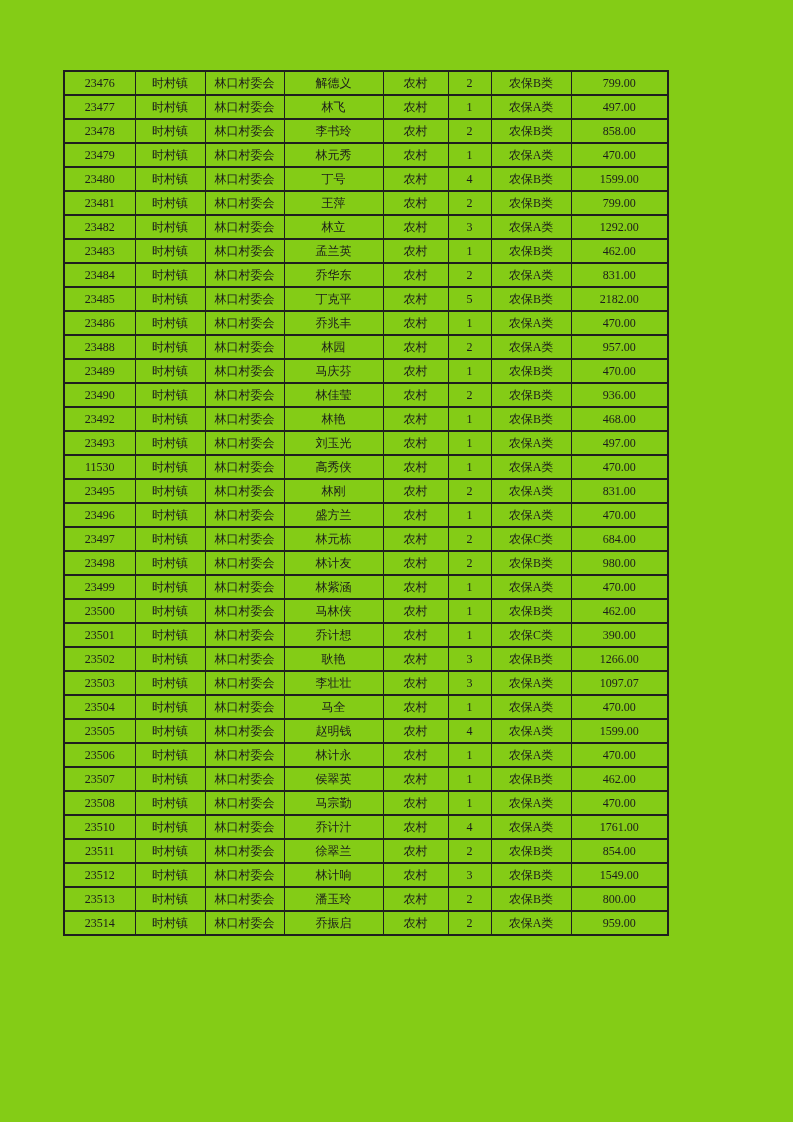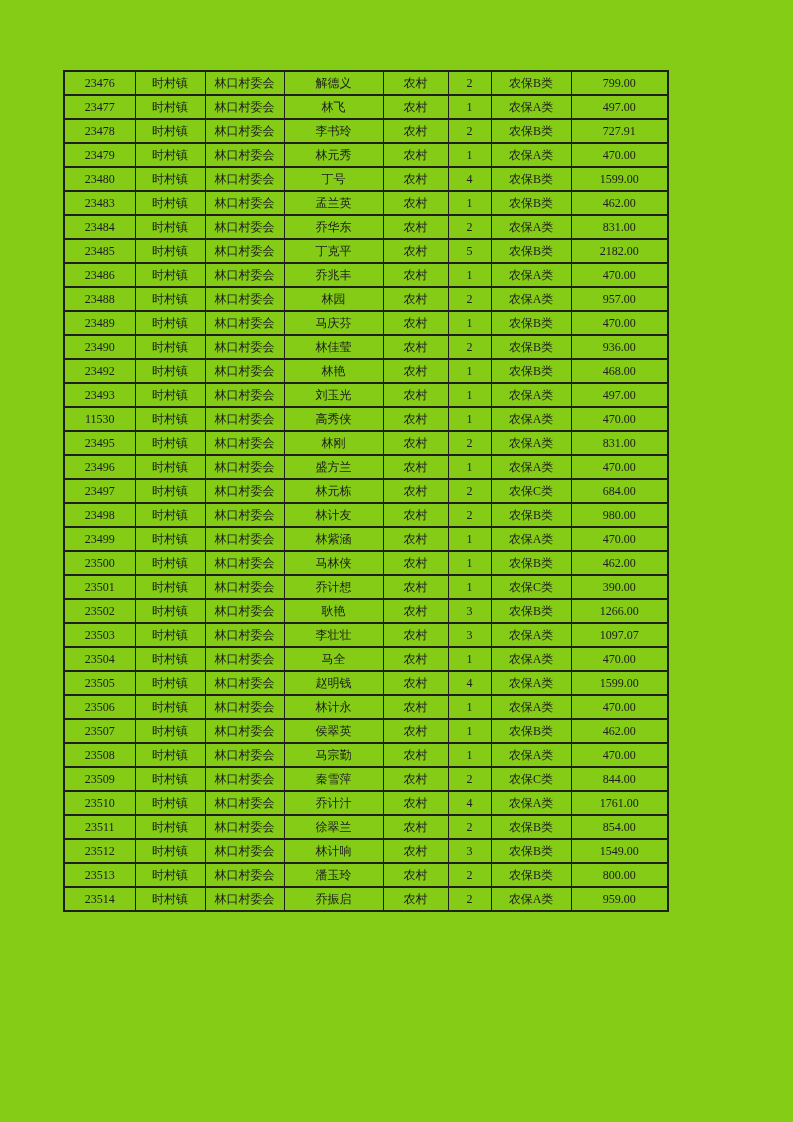--- a/index.html
+++ b/index.html
@@ -82,41 +82,61 @@
           <td>497.00</td>
         </tr>
         <tr>
           <td>23478</td>
           <td>时村镇</td>
           <td>林口村委会</td>
           <td>李书玲</td>
           <td>农村</td>
           <td>2</td>
           <td>农保B类</td>
-          <td>727.91</td>
+          <td>858.00</td>
         </tr>
         <tr>
           <td>23479</td>
           <td>时村镇</td>
           <td>林口村委会</td>
           <td>林元秀</td>
           <td>农村</td>
           <td>1</td>
           <td>农保A类</td>
           <td>470.00</td>
         </tr>
         <tr>
           <td>23480</td>
           <td>时村镇</td>
           <td>林口村委会</td>
           <td>丁号</td>
           <td>农村</td>
           <td>4</td>
           <td>农保B类</td>
           <td>1599.00</td>
+        </tr>
+        <tr>
+          <td>23481</td>
+          <td>时村镇</td>
+          <td>林口村委会</td>
+          <td>王萍</td>
+          <td>农村</td>
+          <td>2</td>
+          <td>农保B类</td>
+          <td>799.00</td>
+        </tr>
+        <tr>
+          <td>23482</td>
+          <td>时村镇</td>
+          <td>林口村委会</td>
+          <td>林立</td>
+          <td>农村</td>
+          <td>3</td>
+          <td>农保A类</td>
+          <td>1292.00</td>
         </tr>
         <tr>
           <td>23483</td>
           <td>时村镇</td>
           <td>林口村委会</td>
           <td>孟兰英</td>
           <td>农村</td>
           <td>1</td>
           <td>农保B类</td>
           <td>462.00</td>
@@ -343,30 +363,20 @@
         </tr>
         <tr>
           <td>23508</td>
           <td>时村镇</td>
           <td>林口村委会</td>
           <td>马宗勤</td>
           <td>农村</td>
           <td>1</td>
           <td>农保A类</td>
           <td>470.00</td>
-        </tr>
-        <tr>
-          <td>23509</td>
-          <td>时村镇</td>
-          <td>林口村委会</td>
-          <td>秦雪萍</td>
-          <td>农村</td>
-          <td>2</td>
-          <td>农保C类</td>
-          <td>844.00</td>
         </tr>
         <tr>
           <td>23510</td>
           <td>时村镇</td>
           <td>林口村委会</td>
           <td>乔计汁</td>
           <td>农村</td>
           <td>4</td>
           <td>农保A类</td>
           <td>1761.00</td>

